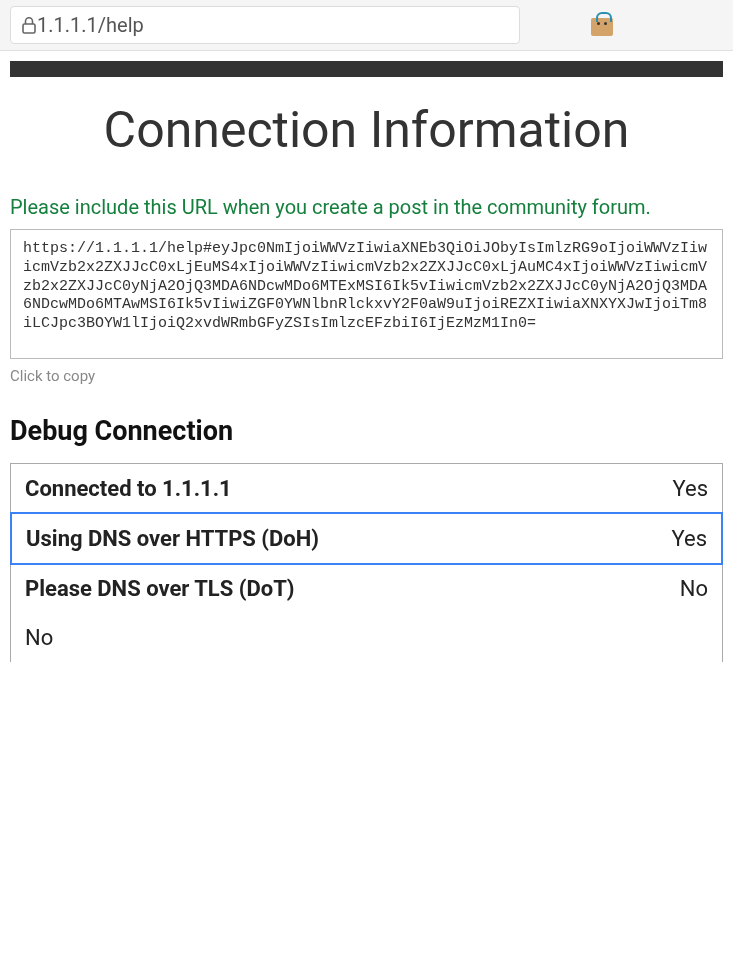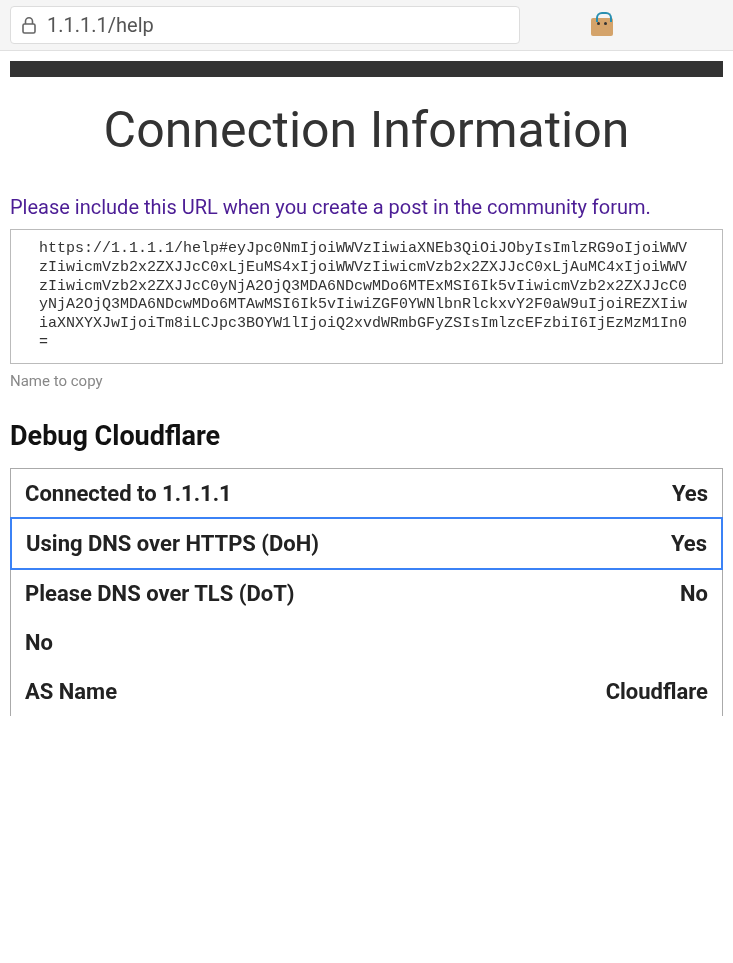--- a/index.html
+++ b/index.html
@@ -18,21 +18,20 @@
       gap: 8px;
     }
     .addr-field {
       flex: 0 0 510px;
       background: #fff;
       border: 1px solid #ddd;
       border-radius: 4px;
       padding: 6px 10px;
       display: flex;
       align-items: center;
-      gap: 10px;
       font-size: 20px;
       color: #555;
     }
     .addr-field .url { color: #555; }
     .lock-icon svg { display: block; }
     .ext-icon {
       margin-left: auto;
       margin-right: 110px;
       width: 22px;
       height: 22px;
@@ -82,26 +81,26 @@
     }
     .subtitle {
       font-size: 50px;
       font-weight: 400;
       text-align: center;
       color: #333;
       margin-bottom: 36px;
     }
     .instruction {
       font-size: 20px;
-      color: #4c1d95;
+      color: #15803d;
       margin-bottom: 10px;
     }
     .url-box {
       border: 1px solid #bbb;
-      padding: 10px 28px;
+      padding: 10px 12px;
       font-family: "Courier New", monospace;
       font-size: 15px;
       line-height: 1.25;
       color: #333;
       word-break: break-all;
       min-height: 130px;
       cursor: pointer;
     }
     .click-copy {
       font-size: 15px;
@@ -119,21 +118,21 @@
       border-bottom: none;
     }
     .debug-row {
       display: flex;
       justify-content: space-between;
       padding: 12px 14px;
       font-size: 22px;
       text-align: center;
     }
     .debug-row .label { font-weight: 700; }
-    .debug-row .value { font-weight: 700; }
+    .debug-row .value { font-weight: 400; }
     .debug-row.highlight {
       border: 2px solid #3b82f6;
       margin: -1px;
     }
   </style>
 </head>
 <body>
 
 <div class="addr-bar">
   <div class="addr-field">
@@ -153,40 +152,36 @@
 </div>
 
 <div class="content">
 
   <div class="divider"></div>
   <div class="subtitle">Connection Information</div>
 
   <div class="instruction">Please include this URL when you create a post in the community forum.</div>
 
   <div class="url-box">https://1.1.1.1/help#eyJpc0NmIjoiWWVzIiwiaXNEb3QiOiJObyIsImlzRG9oIjoiWWVzIiwicmVzb2x2ZXJJcC0xLjEuMS4xIjoiWWVzIiwicmVzb2x2ZXJJcC0xLjAuMC4xIjoiWWVzIiwicmVzb2x2ZXJJcC0yNjA2OjQ3MDA6NDcwMDo6MTExMSI6Ik5vIiwicmVzb2x2ZXJJcC0yNjA2OjQ3MDA6NDcwMDo6MTAwMSI6Ik5vIiwiZGF0YWNlbnRlckxvY2F0aW9uIjoiREZXIiwiaXNXYXJwIjoiTm8iLCJpc3BOYW1lIjoiQ2xvdWRmbGFyZSIsImlzcEFzbiI6IjEzMzM1In0=</div>
-  <div class="click-copy">Name to copy</div>
+  <div class="click-copy">Click to copy</div>
 
-  <div class="debug-heading">Debug Cloudflare</div>
+  <div class="debug-heading">Debug Connection</div>
 
   <div class="debug-table">
 
   <div class="debug-row">
         <span class="label">Connected to 1.1.1.1</span>
         <span class="value">Yes</span>
       </div>
       <div class="debug-row highlight">
         <span class="label">Using DNS over HTTPS (DoH)</span>
         <span class="value">Yes</span>
       </div>
       <div class="debug-row">
         <span class="label">Please DNS over TLS (DoT)</span>
         <span class="value">No</span>
       </div>
       <div class="debug-row">
         <span class="value">No</span>
       </div>
-      <div class="debug-row">
-        <span class="label">AS Name</span>
-        <span class="value">Cloudflare</span>
-      </div>
     </div>
 
 </div>
 
 </body></html>

